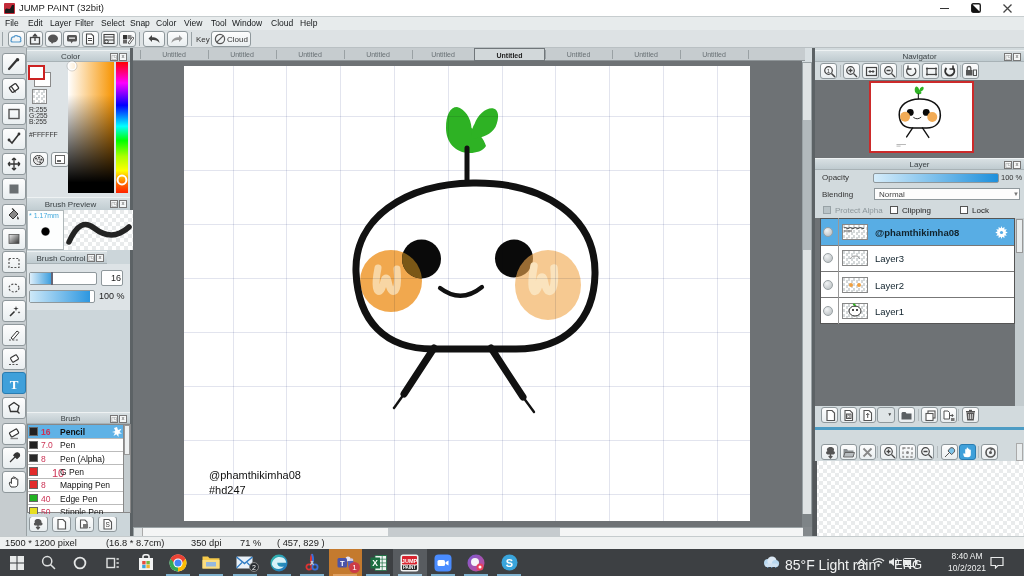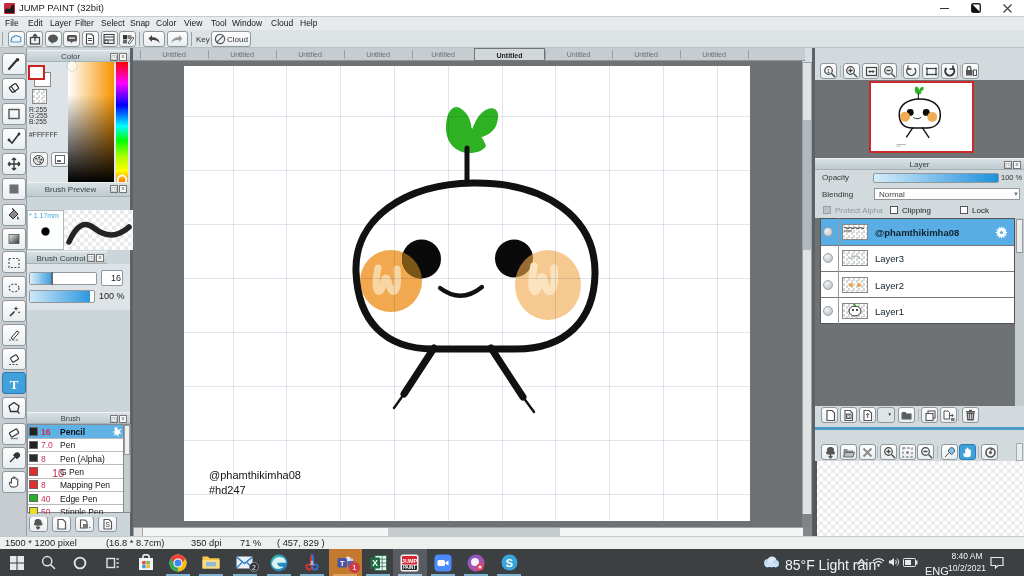--- a/index.html
+++ b/index.html
@@ -229,21 +229,21 @@
 <div class="abs" style="left:68px;top:62px;width:46px;height:131px;background:linear-gradient(to top,#000 8%,rgba(0,0,0,0) 75%),linear-gradient(to right,#ffffff,#f79400);"></div>
 <svg class="abs" style="left:66px;top:60px" width="12" height="12" viewBox="0 0 12 12">
       <circle cx="6" cy="6" r="4" fill="none" stroke="#fff" stroke-width="1.6"></circle>
       <circle cx="6" cy="6" r="5" fill="none" stroke="#0003" stroke-width="0.8"></circle>
     </svg>
 <div class="abs" style="left:116px;top:62px;width:12px;height:131px;background:linear-gradient(#ff0000 0%,#ff00ff 16%,#0000ff 33%,#00ffff 49%,#00ff00 60%,#aaff00 72%,#ffff00 83%,#ff6600 93%,#ff2200 100%);"></div>
 <svg class="abs" style="left:115px;top:173px" width="14" height="14" viewBox="0 0 14 14">
       <circle cx="7" cy="7" r="4.4" fill="none" stroke="#fff" stroke-width="2"></circle>
     </svg>
 
-<div class="ptitle" style="left:27px;top:182px;width:103px;height:15px;font-size:8px;line-height:13px;padding-right:16px;">Brush Preview<span class="pt-btns">
+<div class="ptitle" style="left:27px;top:197px;width:103px;height:15px;font-size:8px;line-height:13px;padding-right:16px;">Brush Preview<span class="pt-btns">
         <span class="pt-b1">◳</span>
         <span class="pt-b2">x</span>
       </span></div>
 <div class="abs" style="left:27px;top:210px;width:37px;height:40px;background:#fdfefe;border:1px solid #b0b8ba;"></div>
 <div class="abs" style="left:29px;top:212px;font-size:7px;color:#44aadd;">* 1.17mm</div>
 <div class="abs" style="left:41px;top:227px;width:9px;height:9px;border-radius:50%;background:radial-gradient(circle,#000 55%,#00000022 75%);"></div>
 <div class="abs check8" style="left:64px;top:210px;width:69px;height:40px;"></div>
 <svg class="abs" style="left:64px;top:210px" width="69" height="40" viewBox="0 0 69 40">
       <path d="M5 32 C 13 14, 21 11, 30 18 C 39 25, 47 27, 56 23 C 60 21, 63 19, 65 17" fill="none" stroke="#111" stroke-width="5.5" stroke-linecap="round" opacity="0.92"></path>
     </svg>
@@ -398,20 +398,24 @@
 <div class="abs" style="left:803px;top:120px;width:8px;height:130px;background:#b2b9bc;"></div>
 <div class="abs" style="left:802px;top:514px;width:10px;height:13px;background:#7e8487;"></div>
 <div class="abs" style="left:133px;top:527px;width:679px;height:14px;background:#f4f5f5;border:1px solid #9aa2a5;"></div>
 <div class="abs" style="left:134px;top:528px;width:9px;height:12px;background:#dfe3e4;border-right:1px solid #aaa;"></div>
 <div class="abs" style="left:388px;top:528px;width:172px;height:12px;background:#c6cbce;"></div>
 <div class="abs" style="left:803px;top:527px;width:9px;height:14px;background:#84898c;"></div>
 
 <div class="abs" style="left:812px;top:48px;width:3px;height:488px;background:#5c6265;"></div>
 <div class="abs" style="left:815px;top:48px;width:209px;height:488px;background:#d2dadd;"></div>
 
+<div class="ptitle" style="left:815px;top:50px;width:209px;height:12px;font-size:8px;line-height:12px;">Navigator<span class="pt-btns">
+        <span class="pt-b1">◳</span>
+        <span class="pt-b2">x</span>
+      </span></div>
 <div class="btn" style="left:820px;top:63px;width:17px;height:16px;"></div>
     <svg class="abs" style="left:822.5px;top:65px" width="13" height="13" viewBox="0 0 13 13">
       <circle cx="5.5" cy="5.5" r="3.8" fill="none" stroke="#444" stroke-width="1.2"></circle>
       <path d="M8.5 8.5 L12 12" stroke="#444" stroke-width="1.6"></path>
       <text x="5.5" y="7.8" font-size="6" text-anchor="middle" fill="#444" font-family="Liberation Sans">1</text>
     </svg>
     <div class="btn" style="left:842.6px;top:63px;width:17px;height:16px;"></div>
     <svg class="abs" style="left:845.1px;top:65px" width="13" height="13" viewBox="0 0 13 13">
       <circle cx="5.5" cy="5.5" r="3.8" fill="none" stroke="#444" stroke-width="1.2"></circle>
       <path d="M8.5 8.5 L12 12 M3.5 5.5 L7.5 5.5 M5.5 3.5 L5.5 7.5" stroke="#444" stroke-width="1.3"></path>
@@ -773,19 +777,19 @@
     </svg>
     <svg class="abs" style="left:888px;top:557px" width="12" height="10" viewBox="0 0 12 10">
       <path d="M1 3.5 L3 3.5 L6 1 L6 9 L3 6.5 L1 6.5 Z" fill="#e8eaea"></path>
       <path d="M7.5 3 C8.5 4 8.5 6 7.5 7 M9 1.5 C11 3.5 11 6.5 9 8.5" fill="none" stroke="#e8eaea" stroke-width="1"></path>
     </svg>
     <svg class="abs" style="left:903px;top:558px" width="15" height="9" viewBox="0 0 15 9">
       <rect x="0.5" y="0.5" width="12" height="8" rx="1" fill="none" stroke="#e8eaea" stroke-width="1"></rect>
       <rect x="2" y="2" width="6" height="5" fill="#e8eaea"></rect>
       <rect x="13" y="2.5" width="1.5" height="4" fill="#e8eaea"></rect>
     </svg>
-    <div class="abs" style="left:925px;top:556.5px;font-size:11px;color:#f2f3f3;margin-top:8px;">ENG</div>
+    <div class="abs" style="left:894px;top:556.5px;font-size:13px;color:#f2f3f3;">ENG</div>
     <div class="abs" style="left:947px;top:551px;width:40px;height:24px;font-size:8.5px;color:#f2f3f3;text-align:center;line-height:11.5px;">8:40 AM<br>10/2/2021</div>
     <svg class="abs" style="left:990px;top:556px" width="14" height="13" viewBox="0 0 14 13">
       <path d="M1 1.5 L13 1.5 L13 9.5 L8 9.5 L5.5 12 L5.5 9.5 L1 9.5 Z" fill="none" stroke="#e8eaea" stroke-width="1.2"></path>
     </svg>
 
 </div>
 
 </body></html>

